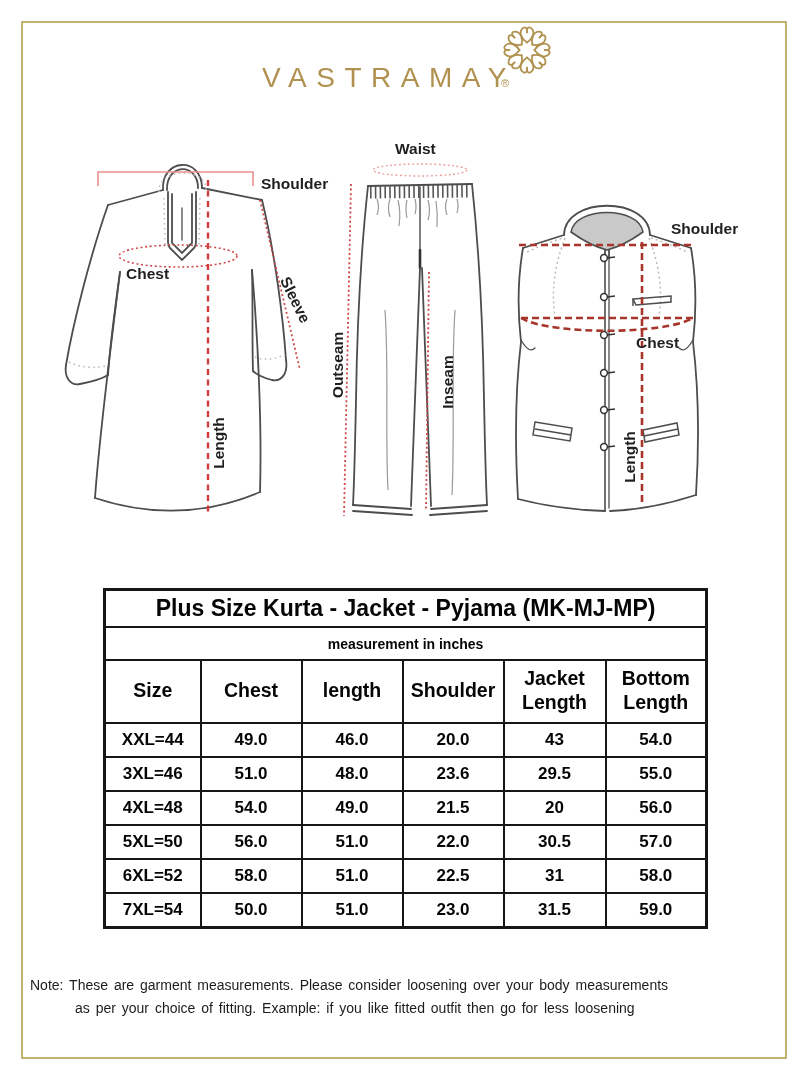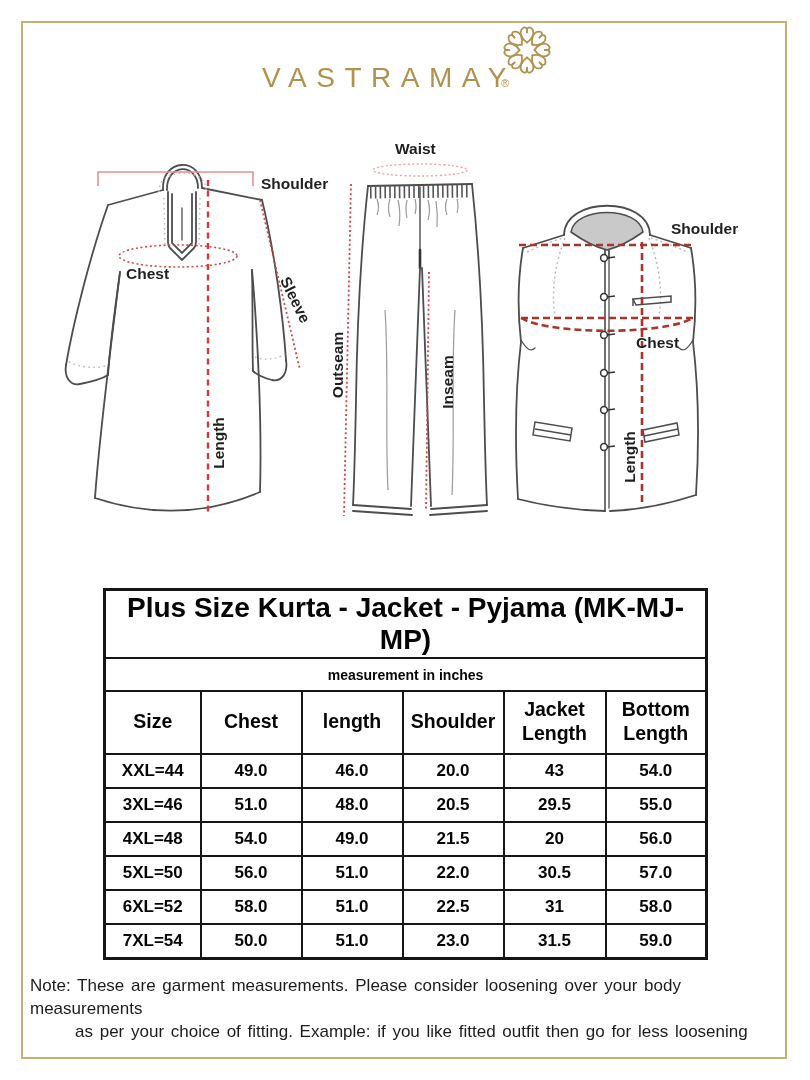--- a/index.html
+++ b/index.html
@@ -13,27 +13,27 @@
   .brand-reg{position:absolute;left:501px;top:77px;font-size:11px;color:#b1914f;}
   
   .dlabel{position:absolute;font-size:15.5px;font-weight:bold;color:#1f1f1f;white-space:nowrap;}
   .rot{transform:translate(-50%,-50%) rotate(-90deg);}
   .rot-sleeve{transform:translate(-50%,-50%) rotate(64deg);}
   
   #size-table{position:absolute;left:103px;top:588px;width:602px;border-collapse:collapse;
               table-layout:fixed;border:3px solid #161616;color:#050505;}
   #size-table td,#size-table th{border:2px solid #161616;text-align:center;vertical-align:middle;
               overflow:hidden;}
-  .t-title{height:33px;font-size:28px;font-weight:bold;}
+  .t-title{height:33px;font-size:23px;font-weight:bold;}
   .t-sub{height:29px;font-size:14px;font-weight:bold;}
   .t-head th{height:57px;font-size:19.5px;font-weight:bold;vertical-align:bottom;
              padding-bottom:3px;line-height:1.2;}
   .t-row td{height:30px;font-size:17px;font-weight:bold;}
   
-  #note{position:absolute;left:30px;top:974px;width:748px;font-size:17px;color:#1c1c1c;
+  #note{position:absolute;left:30px;top:974px;width:748px;font-size:14px;color:#1c1c1c;
         line-height:23px;word-spacing:2px;}
   #note .l2{margin-left:45px;}
   svg{position:absolute;overflow:visible;}
 </style>
 </head>
 <body>
 
 <div id="page">
   <div id="frame"></div>
 
@@ -223,21 +223,21 @@
         <td>49.0</td>
         <td>46.0</td>
         <td>20.0</td>
         <td>43</td>
         <td>54.0</td>
       </tr>
       <tr class="t-row">
         <td>3XL=46</td>
         <td>51.0</td>
         <td>48.0</td>
-        <td>20.5</td>
+        <td>23.6</td>
         <td>29.5</td>
         <td>55.0</td>
       </tr>
       <tr class="t-row">
         <td>4XL=48</td>
         <td>54.0</td>
         <td>49.0</td>
         <td>21.5</td>
         <td>20</td>
         <td>56.0</td>

